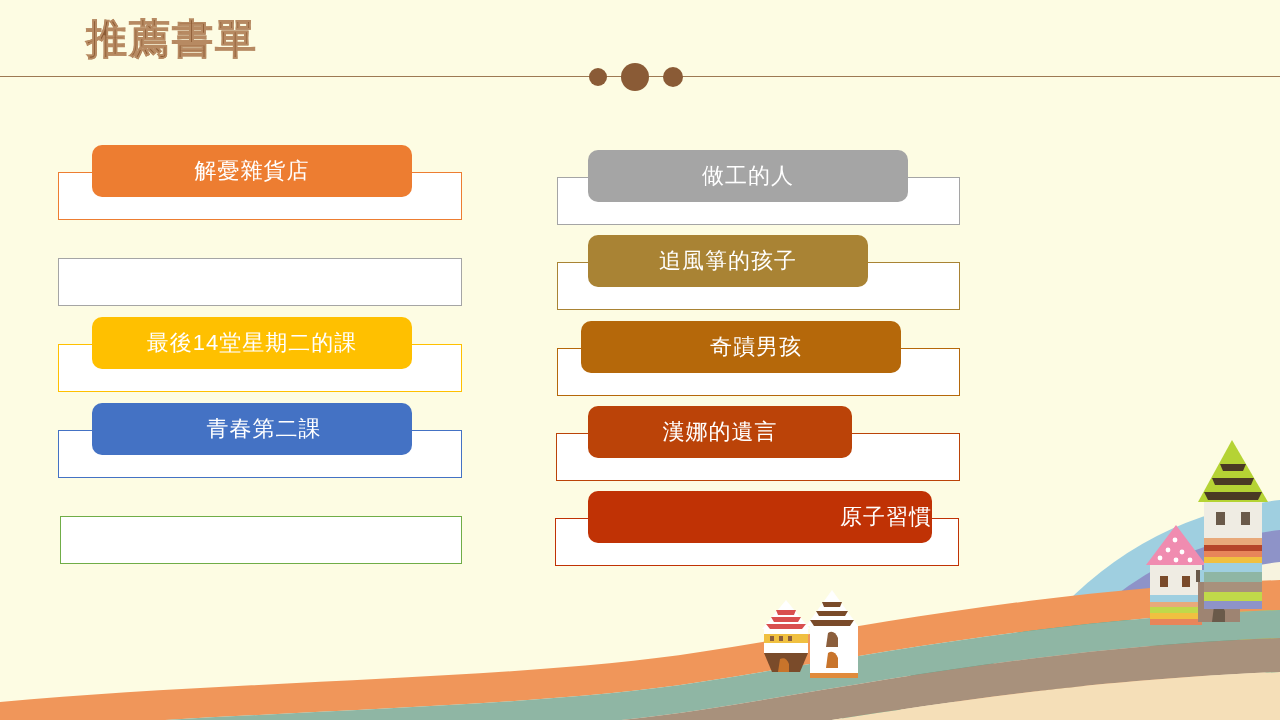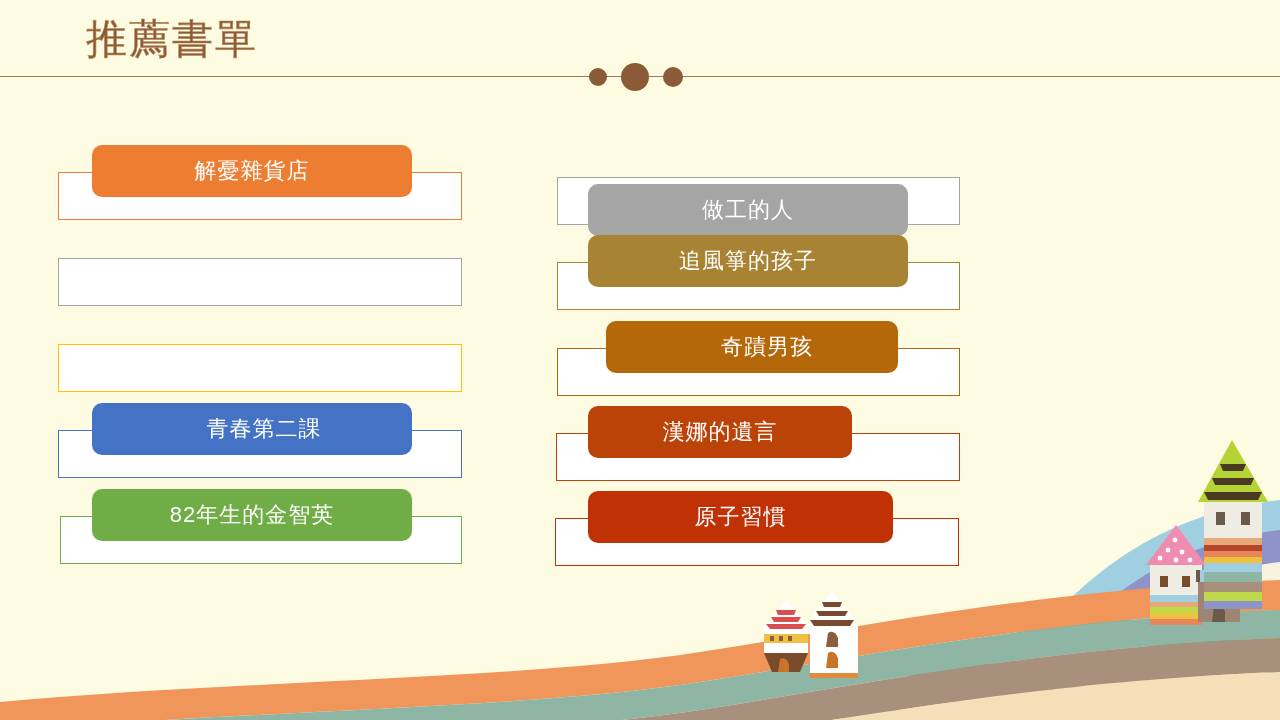--- a/index.html
+++ b/index.html
@@ -18,21 +18,21 @@
     background: #FDFCE3;
     overflow: hidden;
   }
 
   
   .title {
     position: absolute;
     left: 86px;
     top: 15px;
     font-size: 41px;
-    font-weight: normal;
+    font-weight: bold;
     color: #8C5B34;
     letter-spacing: 2px;
     line-height: 1.2;
     white-space: nowrap;
     -webkit-text-stroke: 0.6px #b78a62;
   }
   .header-rule {
     position: absolute;
     left: 0;
     top: 76px;
@@ -112,71 +112,71 @@
         <span>解憂雜貨店</span>
       </div>
     </div>
 
     <div class="book-row" style="left:58px; top:231px; width:404px;">
       <div class="row-frame" style="width:404px; border-color:#A5A5A5;"></div>
     </div>
 
     <div class="book-row" style="left:58px; top:317px; width:404px;">
       <div class="row-frame" style="width:404px; border-color:#FFC000;"></div>
+      <div class="row-pill" style="left:34px; width:320px; background:#FFC000;">
+        <span>最後14堂星期二的課</span>
+      </div>
     </div>
 
     <div class="book-row" style="left:58px; top:403px; width:404px;">
       <div class="row-frame" style="width:404px; border-color:#4472C4;"></div>
       <div class="row-pill" style="left:34px; width:320px; background:#4472C4;padding-left:24px;">
         <span>青春第二課</span>
       </div>
     </div>
 
     <div class="book-row" style="left:60px; top:489px; width:402px;">
       <div class="row-frame" style="width:402px; border-color:#70AD47;"></div>
-      <div class="row-pill" style="left:32px; width:320px; background:#70AD47;">
-        <span>82年生的金智英</span>
-      </div>
     </div>
 
   </div>
 
   <div class="col col-right">
 
     <div class="book-row" style="left:557px; top:150px; width:403px;">
       <div class="row-frame" style="width:403px; border-color:#A5A5A5;"></div>
-      <div class="row-pill" style="left:31px; width:320px; background:#A5A5A5;margin-top:34px;">
+      <div class="row-pill" style="left:31px; width:320px; background:#A5A5A5;">
         <span>做工的人</span>
       </div>
     </div>
 
     <div class="book-row" style="left:557px; top:235px; width:403px;">
       <div class="row-frame" style="width:403px; border-color:#A98334;"></div>
-      <div class="row-pill" style="left:31px; width:320px; background:#A98334;">
+      <div class="row-pill" style="left:31px; width:280px; background:#A98334;">
         <span>追風箏的孩子</span>
       </div>
     </div>
 
     <div class="book-row" style="left:557px; top:321px; width:403px;">
       <div class="row-frame" style="width:403px; border-color:#B5680A;"></div>
-      <div class="row-pill" style="left:49px; width:292px; background:#B5680A;padding-left:30px;">
+      <div class="row-pill" style="left:24px; width:320px; background:#B5680A;padding-left:30px;">
         <span>奇蹟男孩</span>
       </div>
     </div>
 
     <div class="book-row" style="left:556px; top:406px; width:404px;">
       <div class="row-frame" style="width:404px; border-color:#BB4308;"></div>
       <div class="row-pill" style="left:32px; width:264px; background:#BB4308;">
         <span>漢娜的遺言</span>
       </div>
     </div>
 
     <div class="book-row" style="left:555px; top:491px; width:404px;">
       <div class="row-frame" style="width:404px; border-color:#C03205;"></div>
-      <div class="row-pill" style="left:33px; width:305px; background:#C03205;">
+      <div class="row-pill" style="left:33px; width:344px; background:#C03205;justify-content:flex-end;">
         <span>原子習慣</span>
       </div>
     </div>
 
   </div>
 
   <svg class="scenery" viewBox="0 0 1280 280" preserveAspectRatio="none">
 
     <g>
       <path d="M980 280 Q1090 80 1280 60 L1280 280 Z" fill="#9FCFE0"></path>

